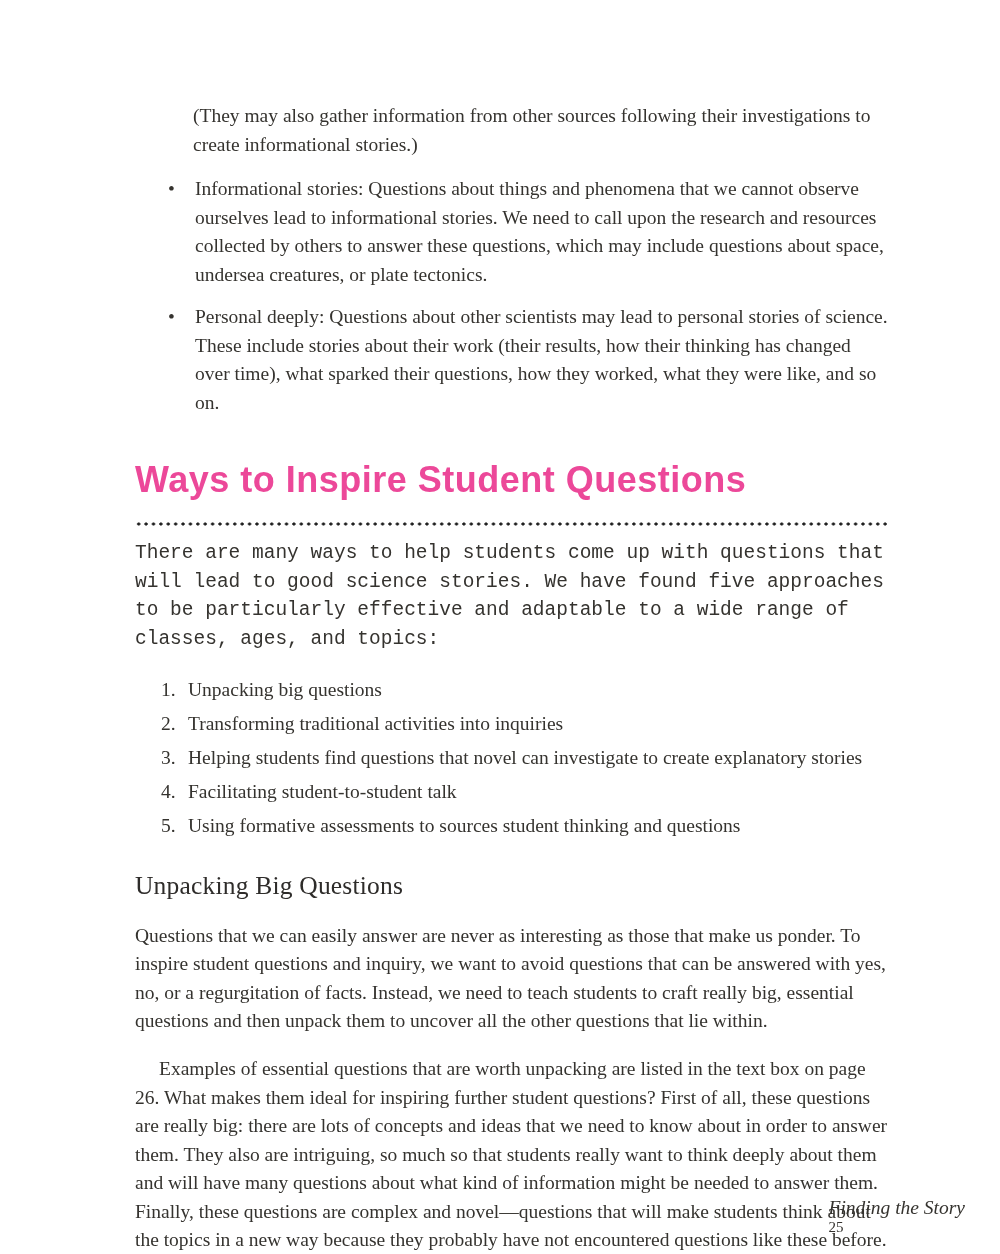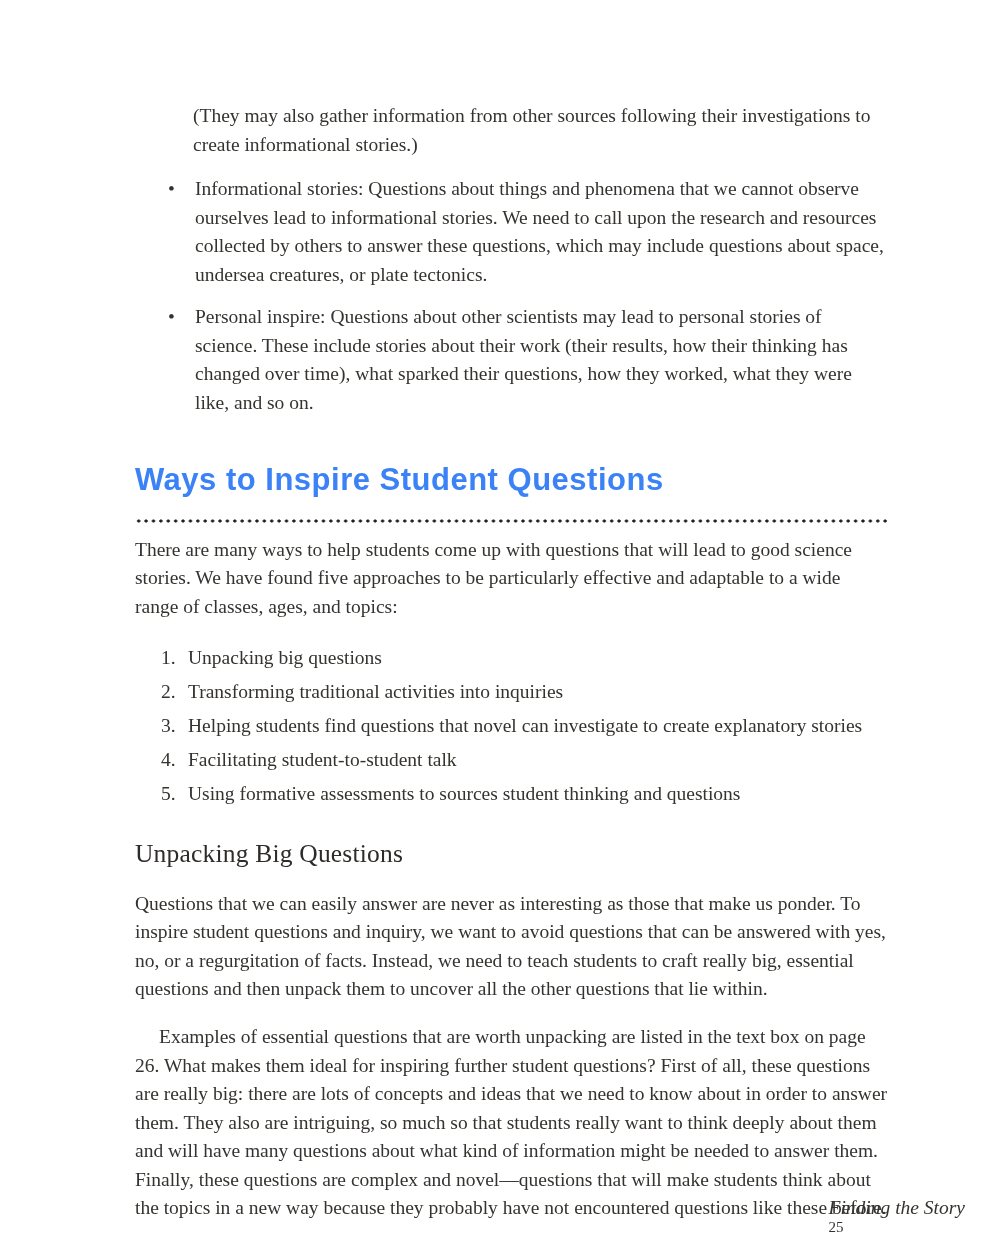--- a/index.html
+++ b/index.html
@@ -47,37 +47,38 @@
     top: 0;
     font-size: 19.5px;
   }
   .bullet-lead {
   }
   
   .section-heading {
     margin-top: 46px;
     font-family: "Liberation Sans", sans-serif;
     font-weight: bold;
-    font-size: 31px;
+    font-size: 36px;
     letter-spacing: 0.5px;
-    color: #3b82f6;
+    color: #ec4899;
     line-height: 34px;
   }
   .dotted-rule {
     margin-top: 9px;
     height: 6px;
     width: 753px;
     background-image: radial-gradient(circle, #1e1e1e 1.35px, rgba(0,0,0,0) 1.8px);
     background-size: 7.4px 6px;
     background-repeat: repeat-x;
     background-position: 0 center;
   }
   .section-intro {
     margin-top: 12px;
     width: 753px;
+    font-family: Liberation Mono, monospace;
   }
   
   .approach-list {
     margin-top: 12px;
   }
   .approach-item {
     display: flex;
     line-height: 34px;
     font-size: 19.5px;
   }
@@ -128,21 +129,21 @@
 
     <p class="body-text continuation">(They may also gather information from other sources following their investigations to create informational stories.)</p>
 
     <div class="bullet-list">
       <div class="body-text bullet-item">
         <span class="bullet-marker">•</span>
         <span class="bullet-lead">Informational stories:</span><span> Questions about things and phenomena that we cannot observe ourselves lead to informational stories. We need to call upon the research and resources collected by others to answer these questions, which may include questions about space, undersea creatures, or plate tectonics.</span>
       </div>
       <div class="body-text bullet-item">
         <span class="bullet-marker">•</span>
-        <span class="bullet-lead">Personal inspire:</span><span> Questions about other scientists may lead to personal stories of science. These include stories about their work (their results, how their thinking has changed over time), what sparked their questions, how they worked, what they were like, and so on.</span>
+        <span class="bullet-lead">Personal deeply:</span><span> Questions about other scientists may lead to personal stories of science. These include stories about their work (their results, how their thinking has changed over time), what sparked their questions, how they worked, what they were like, and so on.</span>
       </div>
     </div>
 
     <h1 class="section-heading">Ways to Inspire Student Questions</h1>
     <div class="dotted-rule"></div>
 
     <p class="body-text section-intro">There are many ways to help students come up with questions that will lead to good science stories. We have found five approaches to be particularly effective and adaptable to a wide range of classes, ages, and topics:</p>
 
     <div class="approach-list">
       <div class="approach-item">

